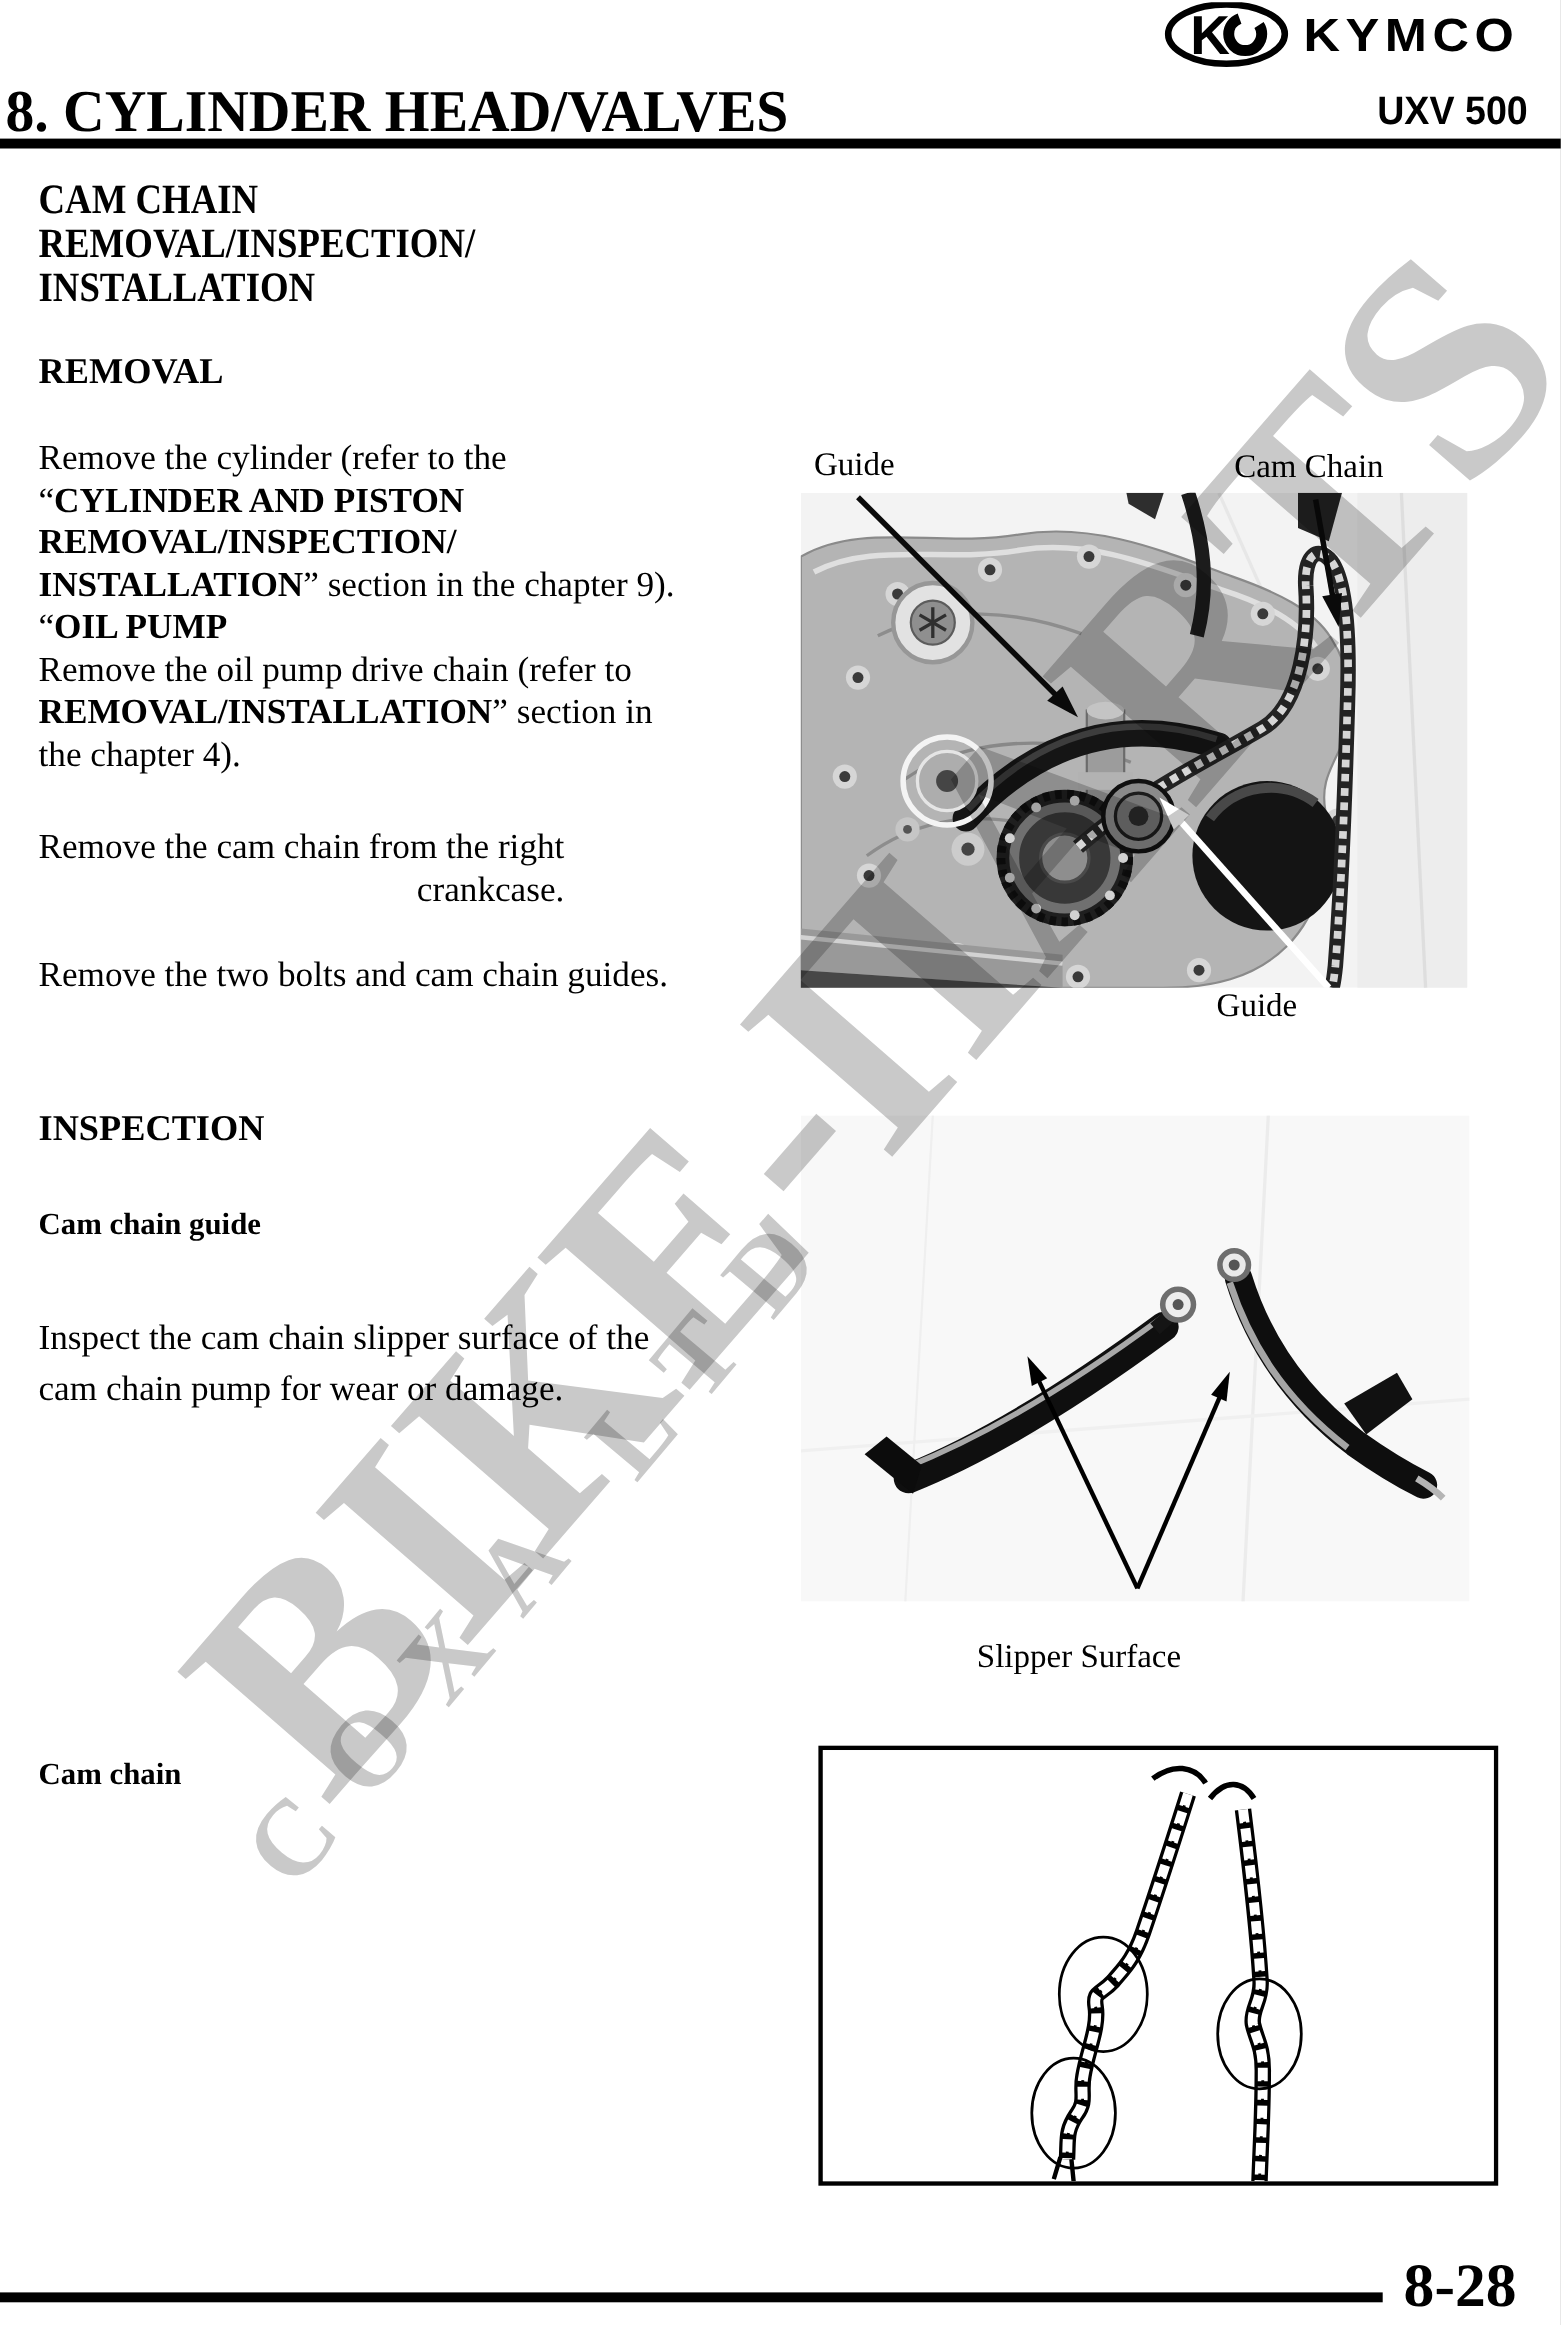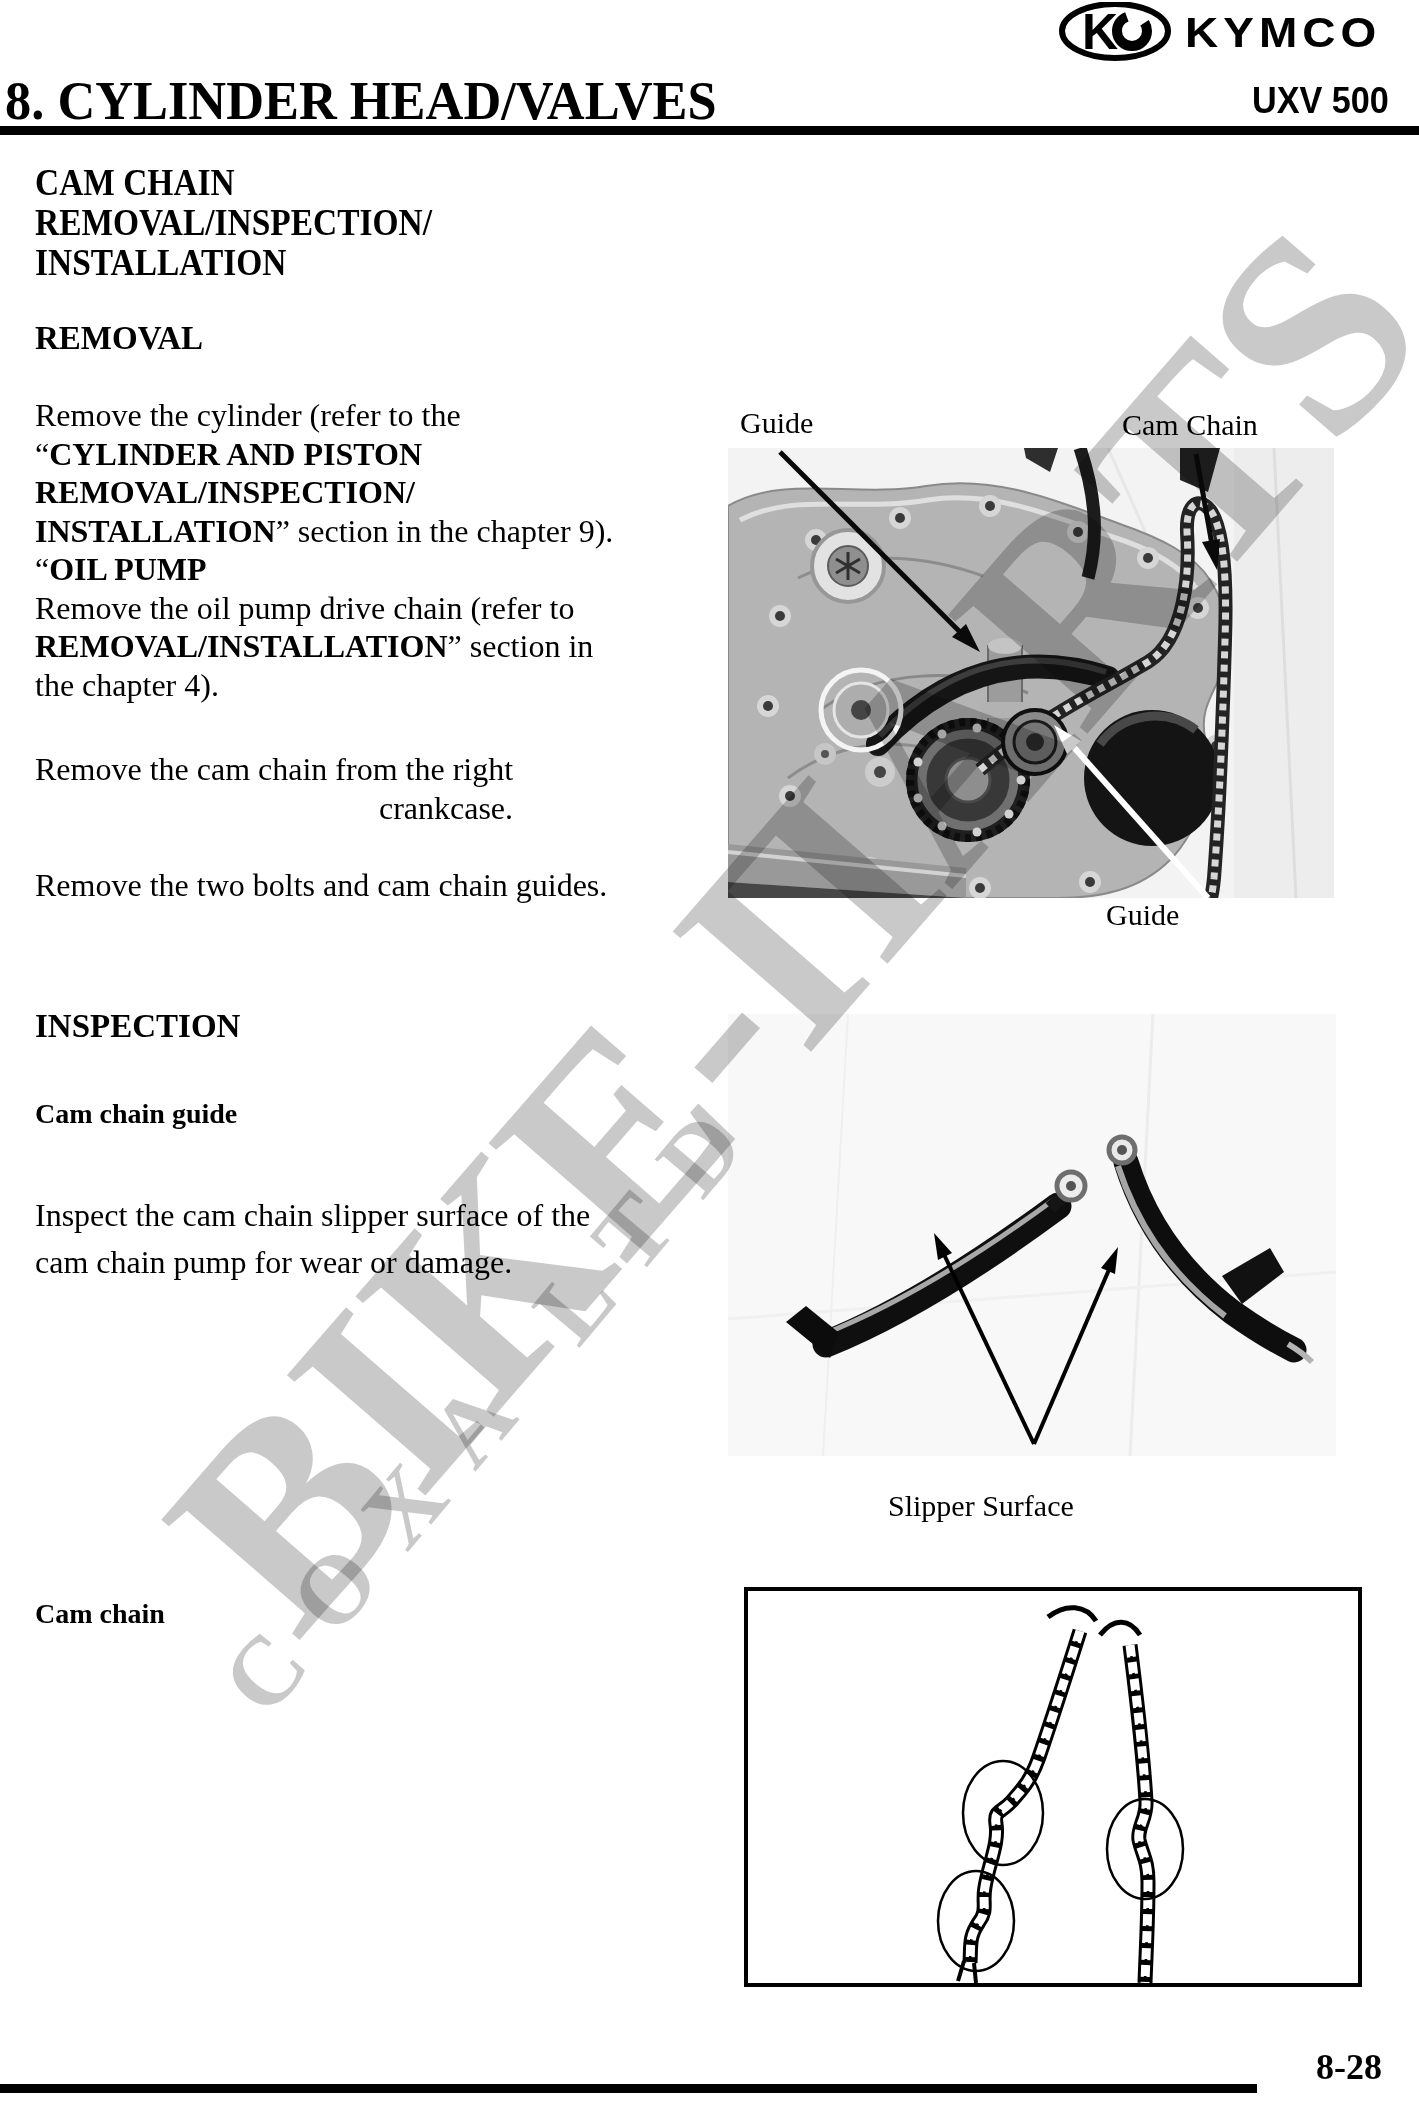--- a/index.html
+++ b/index.html
@@ -42,21 +42,21 @@
   .cap-slipper{left:888px;top:1456px;margin-top:33px;}
 
   
   .photo1{left:728px;top:448px;width:606px;height:450px;}
   .photo2{left:728px;top:1014px;width:608px;height:442px;}
   .fig3-box{left:744px;top:1587px;width:618px;height:400px;border:4px solid #000;
             box-sizing:border-box;background:#fff;}
 
   
   .footer-rule{left:0;top:2084px;width:1257px;height:9px;background:#000;}
-  .page-number{left:1276px;top:2046px;font-weight:bold;font-size:36px;margin-left:40px;}
+  .page-number{left:1276px;top:2046px;font-weight:bold;font-size:56px;}
 
   
   .wm{pointer-events:none;mix-blend-mode:multiply;color:#c9c9c9;white-space:nowrap;
       z-index:10;line-height:1;transform-origin:0 0;}
   .wm1{left:120px;top:1490px;font-size:280px;font-weight:bold;transform:rotate(-49deg);}
   .wm2{left:205px;top:1668px;font-size:97px;font-weight:bold;letter-spacing:36px;
        transform:rotate(-50deg);}
   svg{display:block;}
 </style>
 </head>

